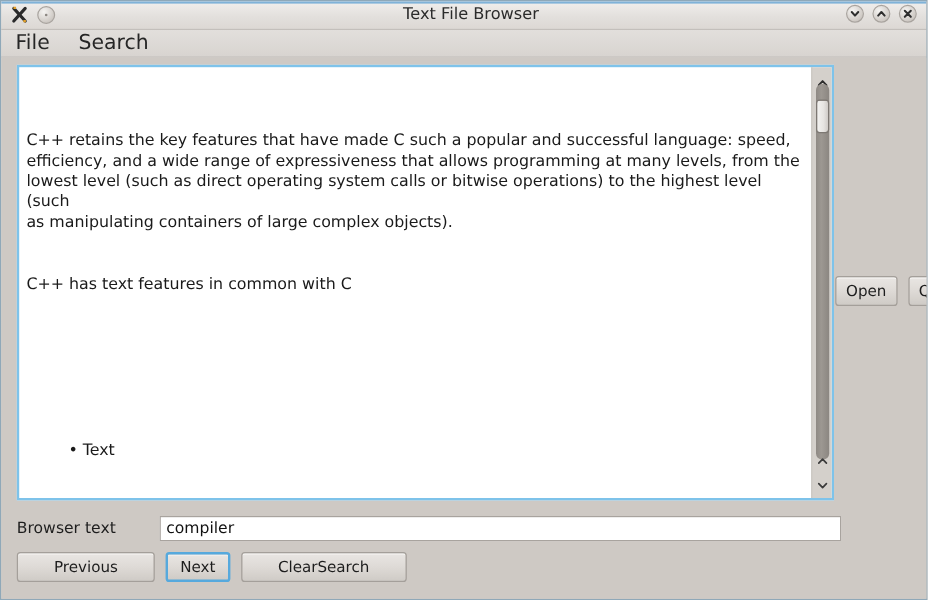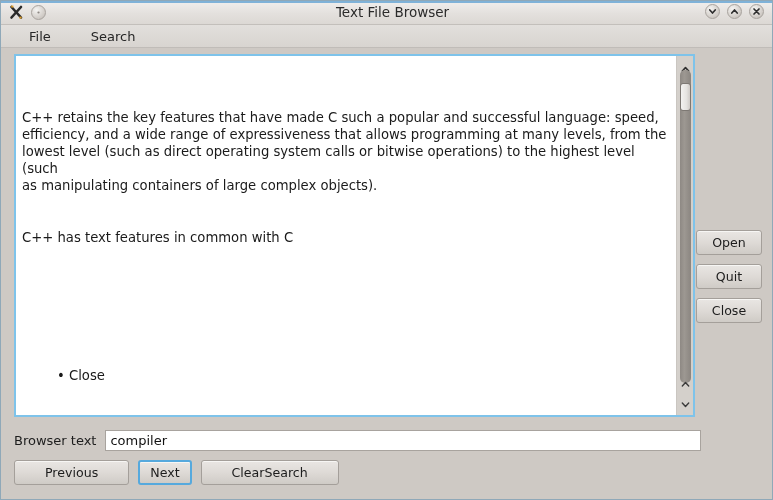--- a/index.html
+++ b/index.html
@@ -68,25 +68,24 @@
   .menubar {
     height: 23px;
     background: linear-gradient(#e2dfdc, #d8d4d0);
     border-bottom: 1px solid #c0bcb8;
     display: flex;
     align-items: center;
     padding-left: 8px;
     gap: 16px;
   }
   .menu-item {
-    font-size: 13px;
+    font-size: 17px;
     color: #262626;
     padding: 2px 4px;
     cursor: default;
-    margin-left: 16px;
   }
 
   
   .body-area {
     position: relative;
     width: 773px;
     height: 453px;
     background: #cec9c4;
   }
 
@@ -142,21 +141,21 @@
   }
   .vscroll .arrows-bottom {
     position: absolute; bottom: 3px; left: 4px;
     display: flex; flex-direction: column; gap: 1px;
   }
 
   
   .side-buttons {
     position: absolute;
     right: 12px; top: 182px;
-    display: flex; flex-direction: column;
+    display: flex; flex-direction: row;
     gap: 9px;
     align-items: stretch;
     width: 66px;
   }
   .btn {
     font-family: "DejaVu Sans", sans-serif;
     font-size: 12.6px;
     color: #1d1d1d;
     background: linear-gradient(#e9e6e3 0%, #dedad6 50%, #cfcbc6 100%);
     border: 1px solid #a49f9a;
@@ -188,20 +187,21 @@
   .search-input {
     flex: 1 1 auto;
     height: 21px;
     background: #ffffff;
     border: 1px solid #a8a39e;
     font-size: 13px;
     color: #111;
     padding: 1px 4px;
     font-family: "DejaVu Sans", sans-serif;
     outline: none;
+    margin-left: 28px;
   }
 
   
   .bottom-buttons {
     position: absolute;
     left: 13px; top: 412px;
     display: flex;
     gap: 9px;
     align-items: center;
   }
@@ -261,21 +261,21 @@
     <div class="text-frame">
       <div class="text-content">
         
         <div class="para">C++ retains the key features that have made C such a popular and successful language: speed,
 efficiency, and a wide range of expressiveness that allows programming at many levels, from the
 lowest level (such as direct operating system calls or bitwise operations) to the highest level (such
 as manipulating containers of large complex objects).</div>
         <div class="para">C++ has text features in common with C</div>
         <div class="blank"></div>
         <div class="bullets">
-          <div>• Close</div>
+          <div>• Text</div>
           
           
           
         </div>
         
         
         
         
       </div>
 

